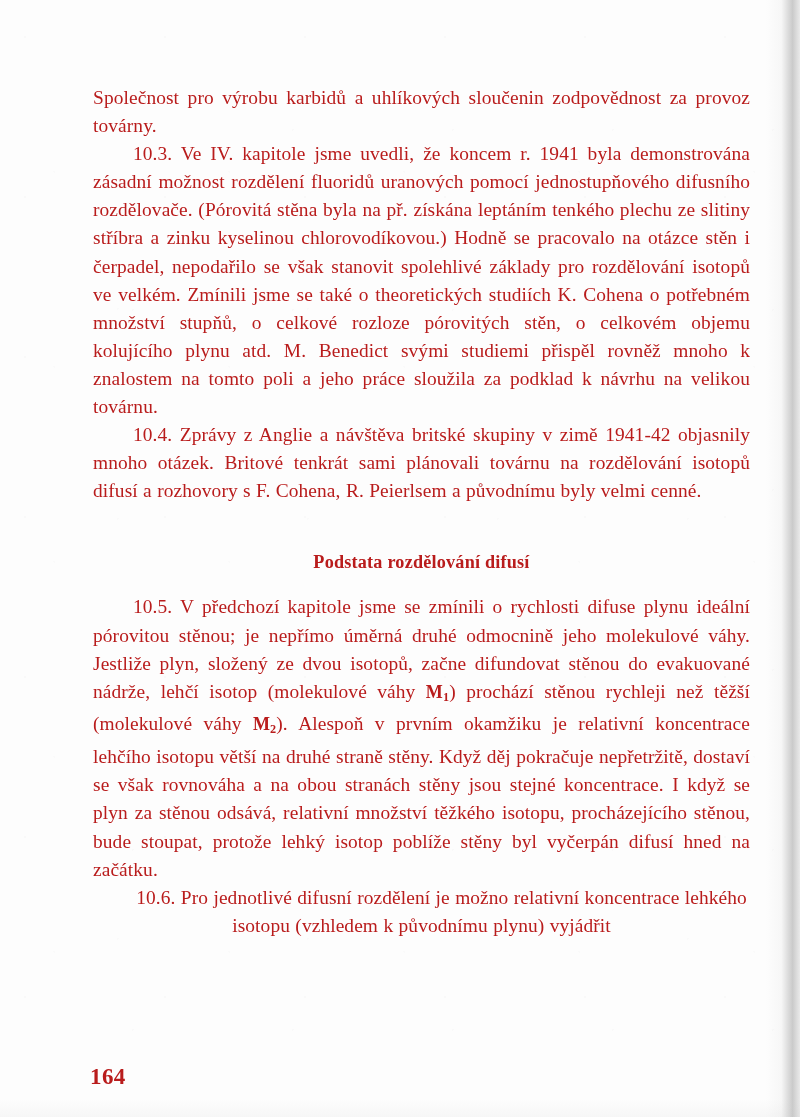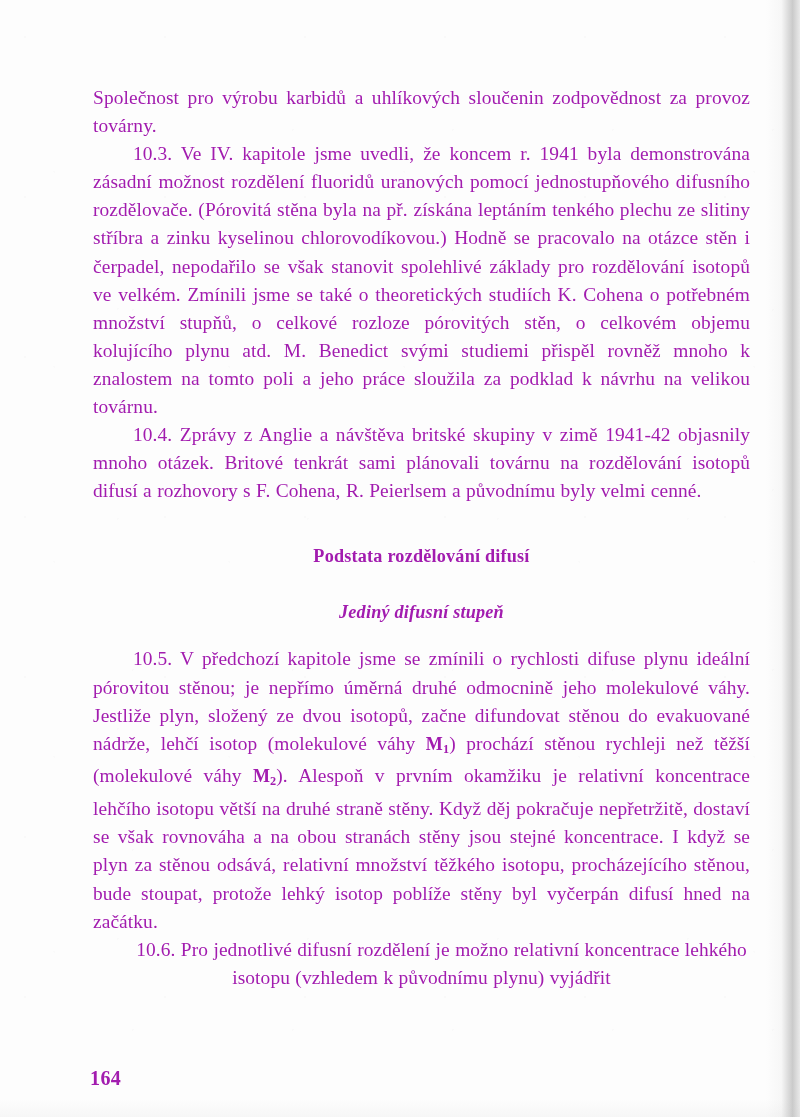--- a/index.html
+++ b/index.html
@@ -9,21 +9,21 @@
     background: #ffffff;
   }
 
   .page {
     position: relative;
     width: 800px;
     height: 1117px;
     background: #fdfdfd;
     overflow: hidden;
     font-family: "Liberation Serif", "DejaVu Serif", serif;
-    color: #a21caf;
+    color: #b91c1c;
   }
 
   
   .scan-edge-right {
     position: absolute;
     top: 0;
     right: 0;
     width: 34px;
     height: 100%;
     background: linear-gradient(to right,
@@ -75,21 +75,21 @@
   }
   p.para.indent {
     text-indent: 40px;
   }
   p.para.last-open {
     text-align: center;
     text-indent: 40px;
   }
 
   .heading-main {
-    margin: 12px;
+    margin: 18px;
     text-align: center;
     font-weight: bold;
     font-size: 18.2px;
     line-height: 26px;
     letter-spacing: 0.2px;
     padding-top: 26px;
   }
   .heading-sub {
     margin: 0;
     text-align: center;
@@ -110,41 +110,40 @@
   .sym sub {
     font-weight: bold;
     font-size: 0.68em;
     vertical-align: -0.22em;
   }
 
   .folio {
     position: absolute;
     left: 90px;
     bottom: 27px;
-    font-size: 20px;
+    font-size: 23px;
     font-weight: bold;
     letter-spacing: 0.4px;
   }
 </style>
 </head>
 <body>
 
 <div class="page">
 
   <div class="text-block">
 
     <p class="para">Společnost pro výrobu karbidů a uhlíkových sloučenin zodpovědnost za provoz továrny.</p>
 
     <p class="para indent"><span>10.3. Ve IV. kapitole jsme uvedli, že koncem r. 1941 byla demonstrována zásadní možnost rozdělení fluoridů uranových pomocí jednostupňového difusního rozdělovače. (Pórovitá stěna byla na př. získána leptáním tenkého plechu ze slitiny stříbra a zinku kyselinou chlorovodíkovou.) Hodně se pracovalo na otázce stěn i čerpadel, nepodařilo se však stanovit spolehlivé základy pro rozdělování isotopů ve velkém. Zmínili jsme se také o theoretických studiích </span><span class="name-italic">K. Cohena</span><span> o potřebném množství stupňů, o celkové rozloze pórovitých stěn, o celkovém objemu kolujícího plynu atd. </span><span class="name-italic">M. Benedict</span><span> svými studiemi přispěl rovněž mnoho k znalostem na tomto poli a jeho práce sloužila za podklad k návrhu na velikou továrnu.</span></p>
 
     <p class="para indent"><span>10.4. Zprávy z Anglie a návštěva britské skupiny v zimě 1941-42 objasnily mnoho otázek. Britové tenkrát sami plánovali továrnu na rozdělování isotopů difusí a rozhovory s </span><span class="name-italic">F. Cohena</span><span>, </span><span class="name-italic">R. Peierlsem</span><span> a původnímu byly velmi cenné.</span></p>
 
     <h2 class="heading-main">Podstata rozdělování difusí</h2>
 
-    <h3 class="heading-sub">Jediný difusní stupeň</h3>
 
     <p class="para indent"><span>10.5. V předchozí kapitole jsme se zmínili o rychlosti difuse plynu ideální pórovitou stěnou; je nepřímo úměrná druhé odmocnině jeho molekulové váhy. Jestliže plyn, složený ze dvou isotopů, začne difundovat stěnou do evakuované nádrže, lehčí isotop (molekulové váhy </span><span class="sym"><span>M</span><sub>1</sub></span><span>) prochází stěnou rychleji než těžší (molekulové váhy </span><span class="sym"><span>M</span><sub>2</sub></span><span>). Alespoň v prvním okamžiku je relativní koncentrace lehčího isotopu větší na druhé straně stěny. Když děj pokračuje nepřetržitě, dostaví se však rovnováha a na obou stranách stěny jsou stejné koncentrace. I když se plyn za stěnou odsává, relativní množství těžkého isotopu, procházejícího stěnou, bude stoupat, protože lehký isotop poblíže stěny byl vyčerpán difusí hned na začátku.</span></p>
 
     <p class="para last-open">10.6. Pro jednotlivé difusní rozdělení je možno relativní koncentrace lehkého isotopu (vzhledem k původnímu plynu) vyjádřit</p>
 
   </div>
 
   <div class="folio">164</div>
 
   <div class="scan-grain"></div>

